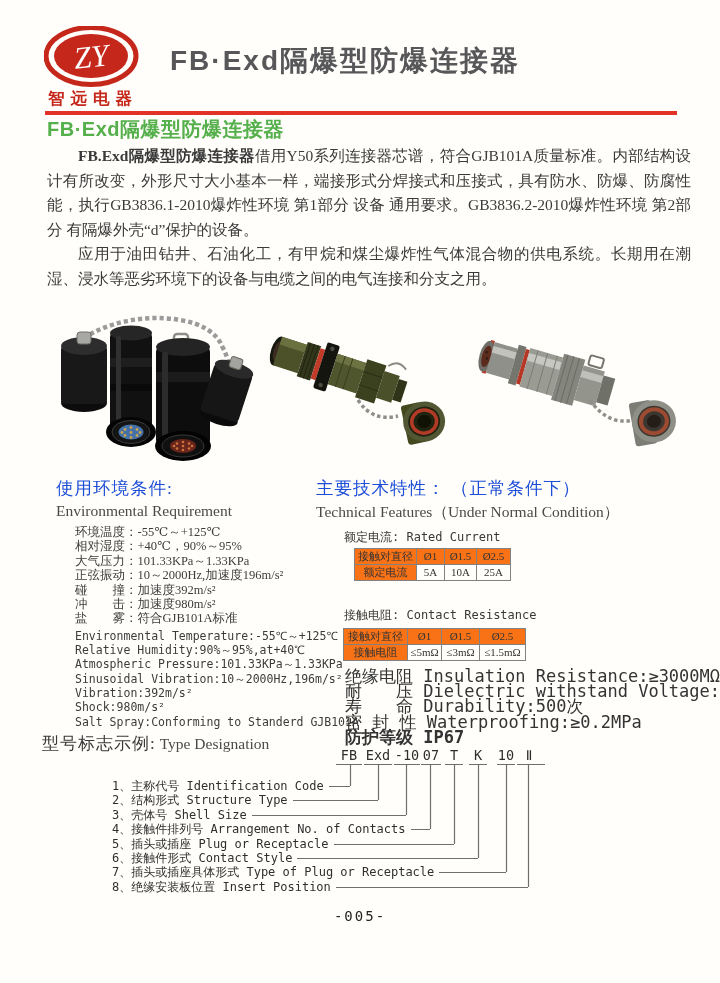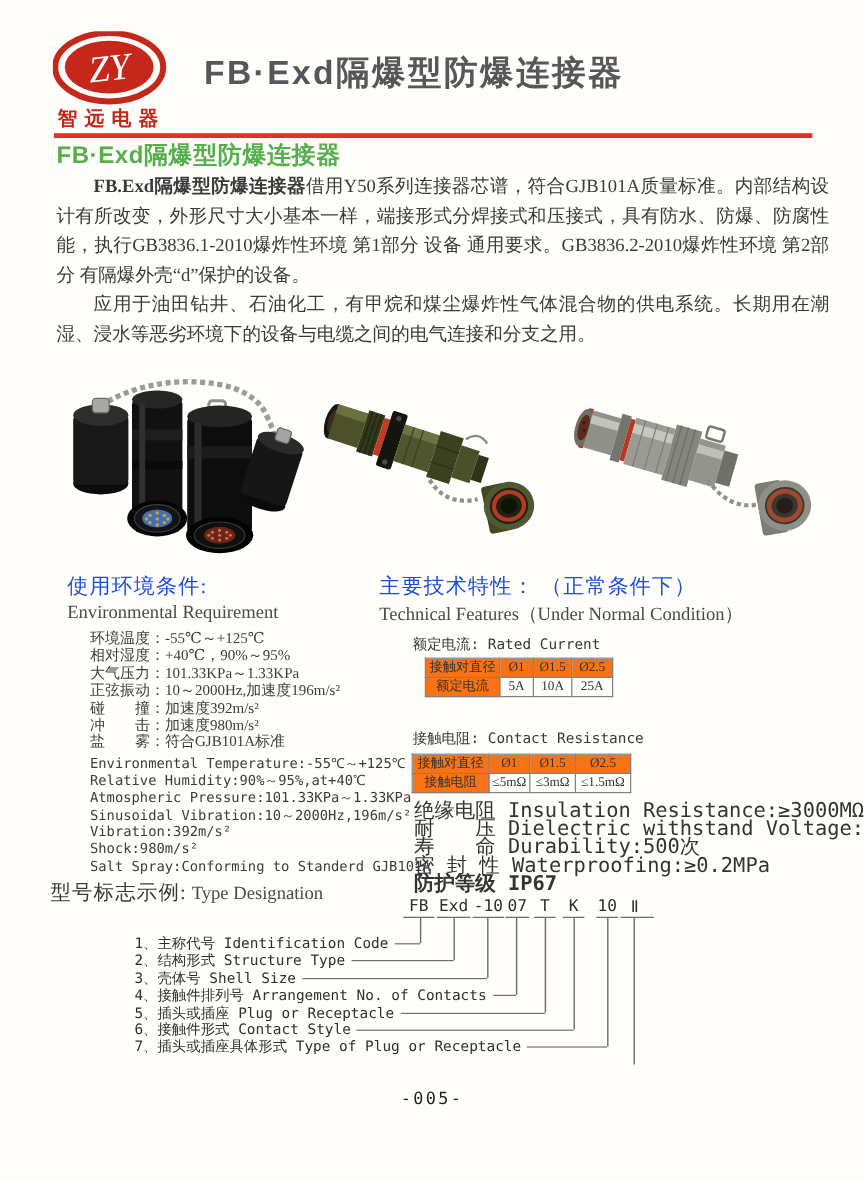--- a/index.html
+++ b/index.html
@@ -314,15 +314,19 @@
       <span class="leader"></span>
     </div>
   <div class="d-item" style="top:124px;width:366px;">
       <span>6、接触件形式 Contact Style</span>
       <span class="leader"></span>
     </div>
   <div class="d-item" style="top:138px;width:394px;">
       <span>7、插头或插座具体形式 Type of Plug or Receptacle</span>
       <span class="leader"></span>
     </div>
+  <div class="d-item" style="top:153px;width:416px;">
+      <span>8、绝缘安装板位置 Insert Position</span>
+      <span class="leader"></span>
+    </div>
 </div>
 
 <div class="abs page-number">-005-</div>
 
 </body></html>

